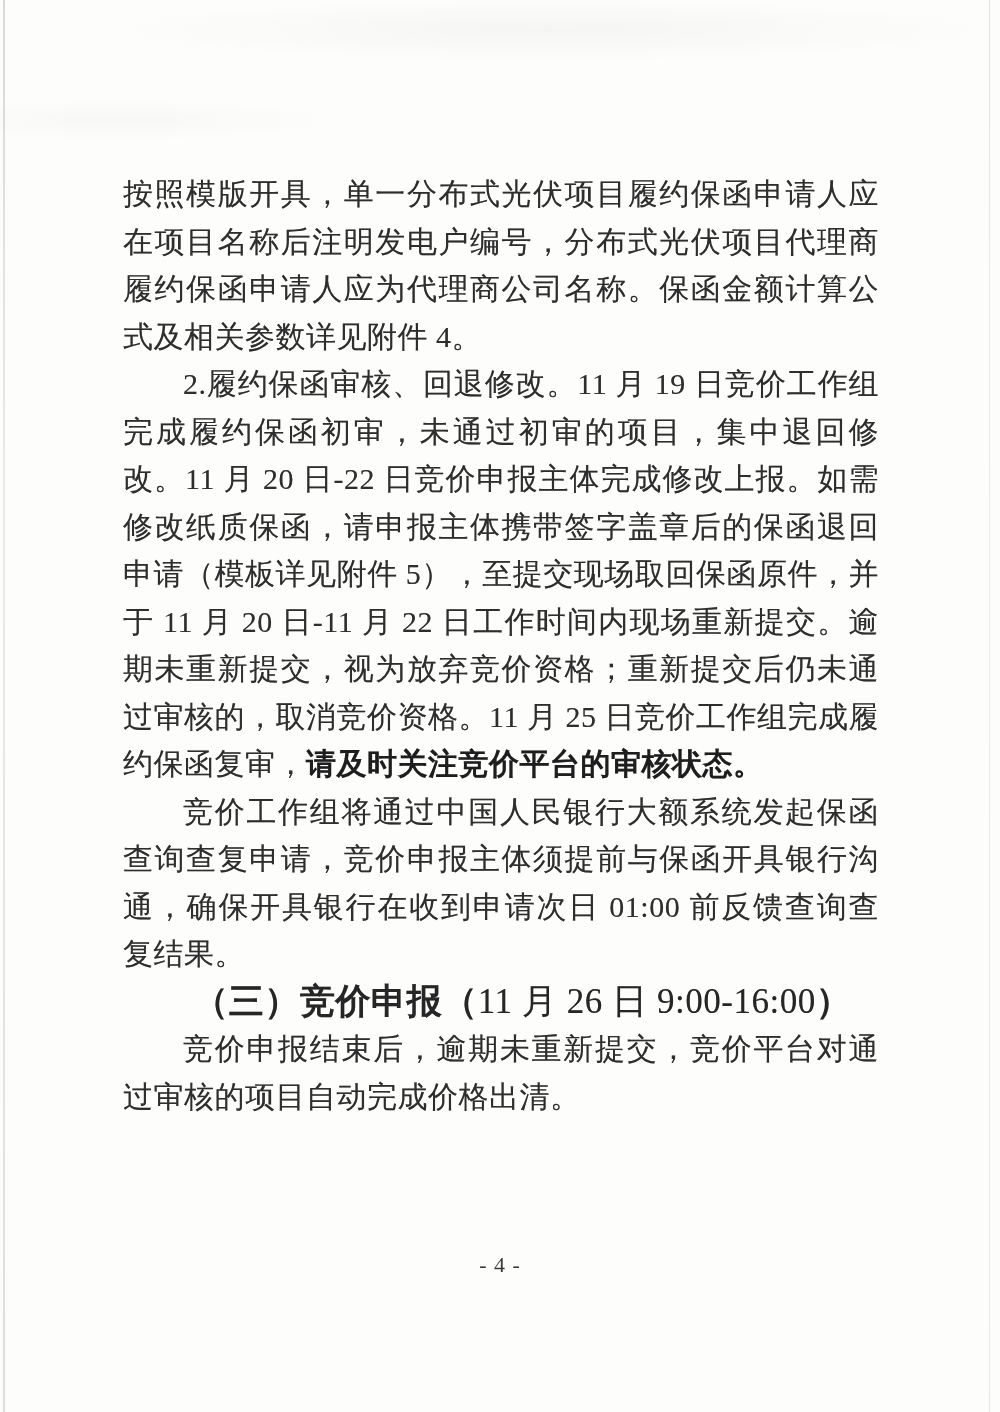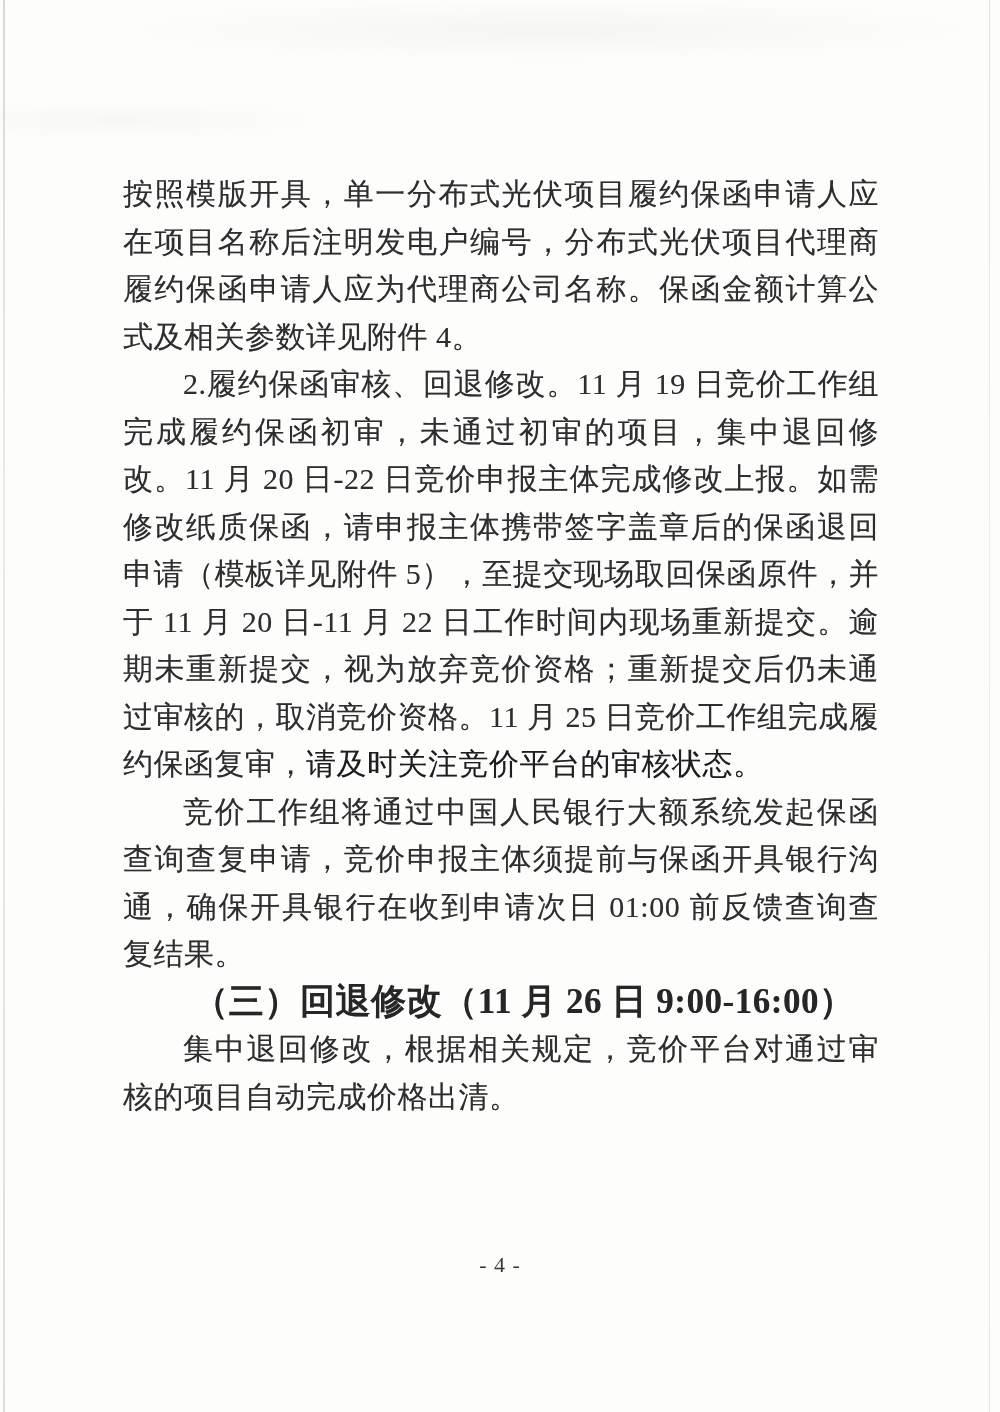--- a/index.html
+++ b/index.html
@@ -62,24 +62,24 @@
     padding: 0;
   }
   .indent {
     text-indent: 2em;
   }
   .heading {
     font-weight: bold;
     color: #262626;
   }
   .heading .num {
-    font-weight: bold;
+    font-weight: normal;
   }
   .run-bold {
-    font-weight: normal;
+    font-weight: bold;
     color: #1e1e1e;
   }
   .page-footer {
     position: absolute;
     left: 0;
     right: 0;
     top: 1252px;
     text-align: center;
     font-size: 22px;
     letter-spacing: 1px;
@@ -95,23 +95,23 @@
   <div class="scan-edge right"></div>
 
   <main class="text-block">
 
     <p class="para"><span>按照模版开具，单一分布式光伏项目履约保函申请人应在项目名称后注明发电户编号，分布式光伏项目代理商履约保函申请人应为代理商公司名称。保函金额计算公式及相关参数详见附件 4。</span></p>
 
     <p class="para indent"><span>2.履约保函审核、回退修改。11 月 19 日竞价工作组完成履约保函初审，未通过初审的项目，集中退回修改。11 月 20 日-22 日竞价申报主体完成修改上报。如需修改纸质保函，请申报主体携带签字盖章后的保函退回申请（模板详见附件 5），至提交现场取回保函原件，并于 11 月 20 日-11 月 22 日工作时间内现场重新提交。逾期未重新提交，视为放弃竞价资格；重新提交后仍未通过审核的，取消竞价资格。11 月 25 日竞价工作组完成履约保函复审，</span><span class="run-bold">请及时关注竞价平台的审核状态。</span></p>
 
     <p class="para indent"><span>竞价工作组将通过中国人民银行大额系统发起保函查询查复申请，竞价申报主体须提前与保函开具银行沟通，确保开具银行在收到申请次日 01:00 前反馈查询查复结果。</span></p>
 
-    <h3 class="heading indent"><span>（三）回退修改（</span><span class="num">11 月 26 日 9:00-16:00</span><span>）</span></h3>
+    <h3 class="heading indent"><span>（三）竞价申报（</span><span class="num">11 月 26 日 9:00-16:00</span><span>）</span></h3>
 
 
 
-    <p class="para indent"><span>集中退回修改，根据相关规定，竞价平台对通过审核的项目自动完成价格出清。</span></p>
+    <p class="para indent"><span>竞价申报结束后，逾期未重新提交，竞价平台对通过审核的项目自动完成价格出清。</span></p>
 
   </main>
 
   <footer class="page-footer"><span>- 4 -</span></footer>
 
 </div>
 
 </body></html>

